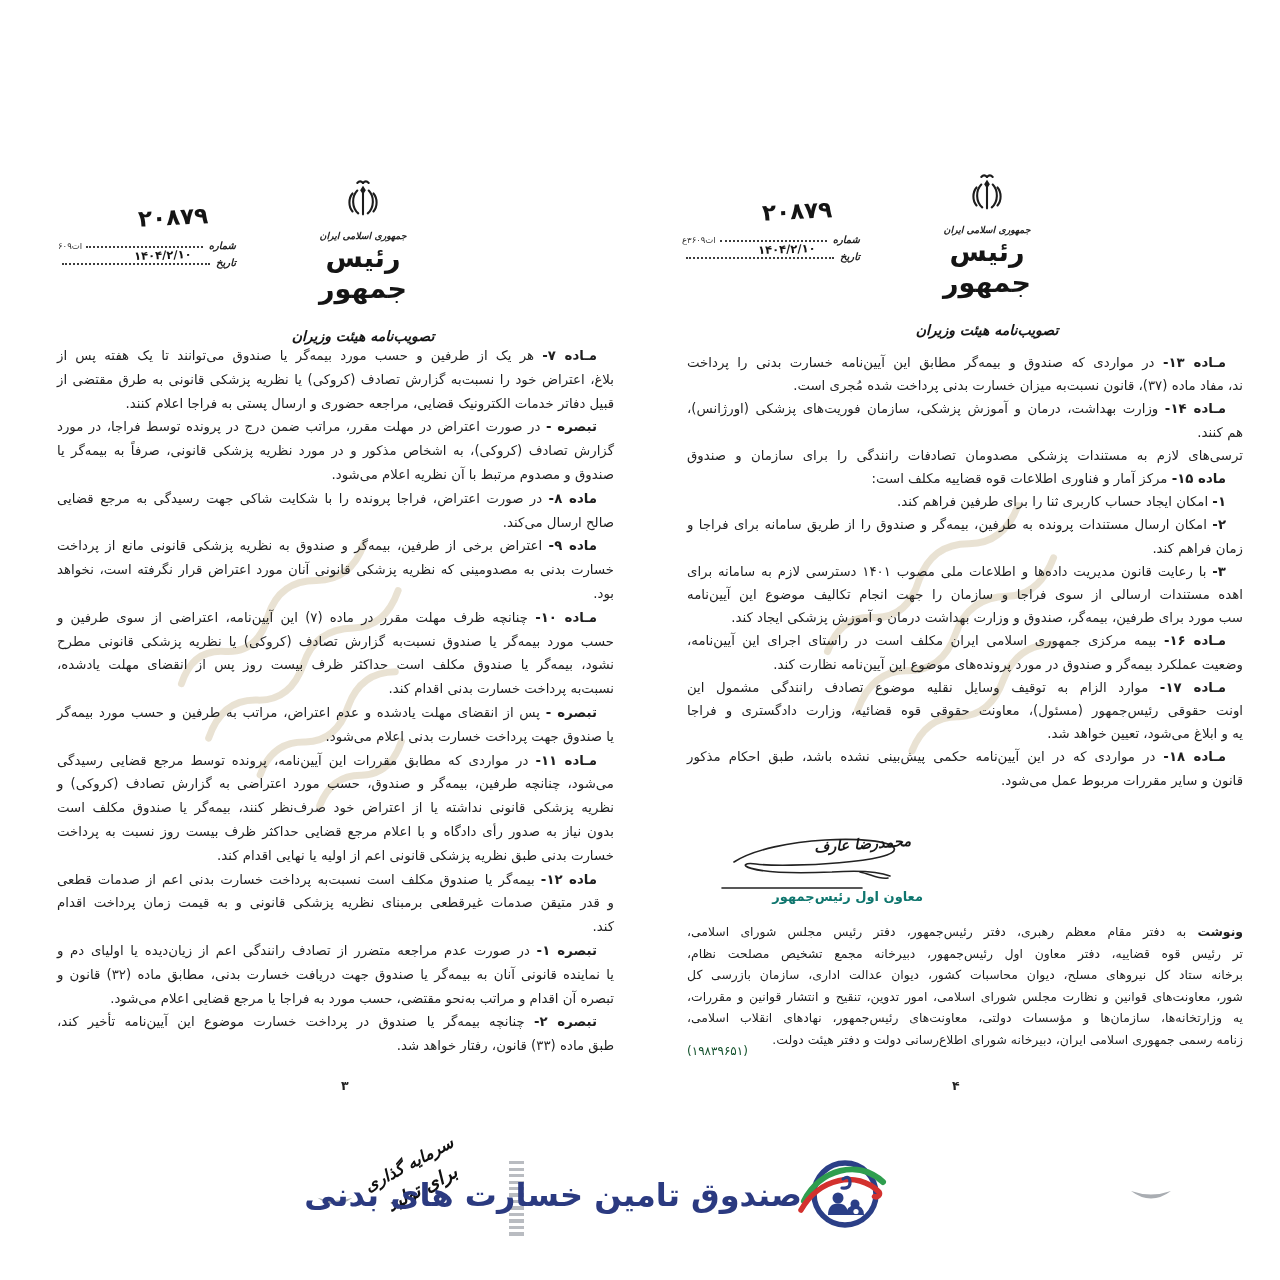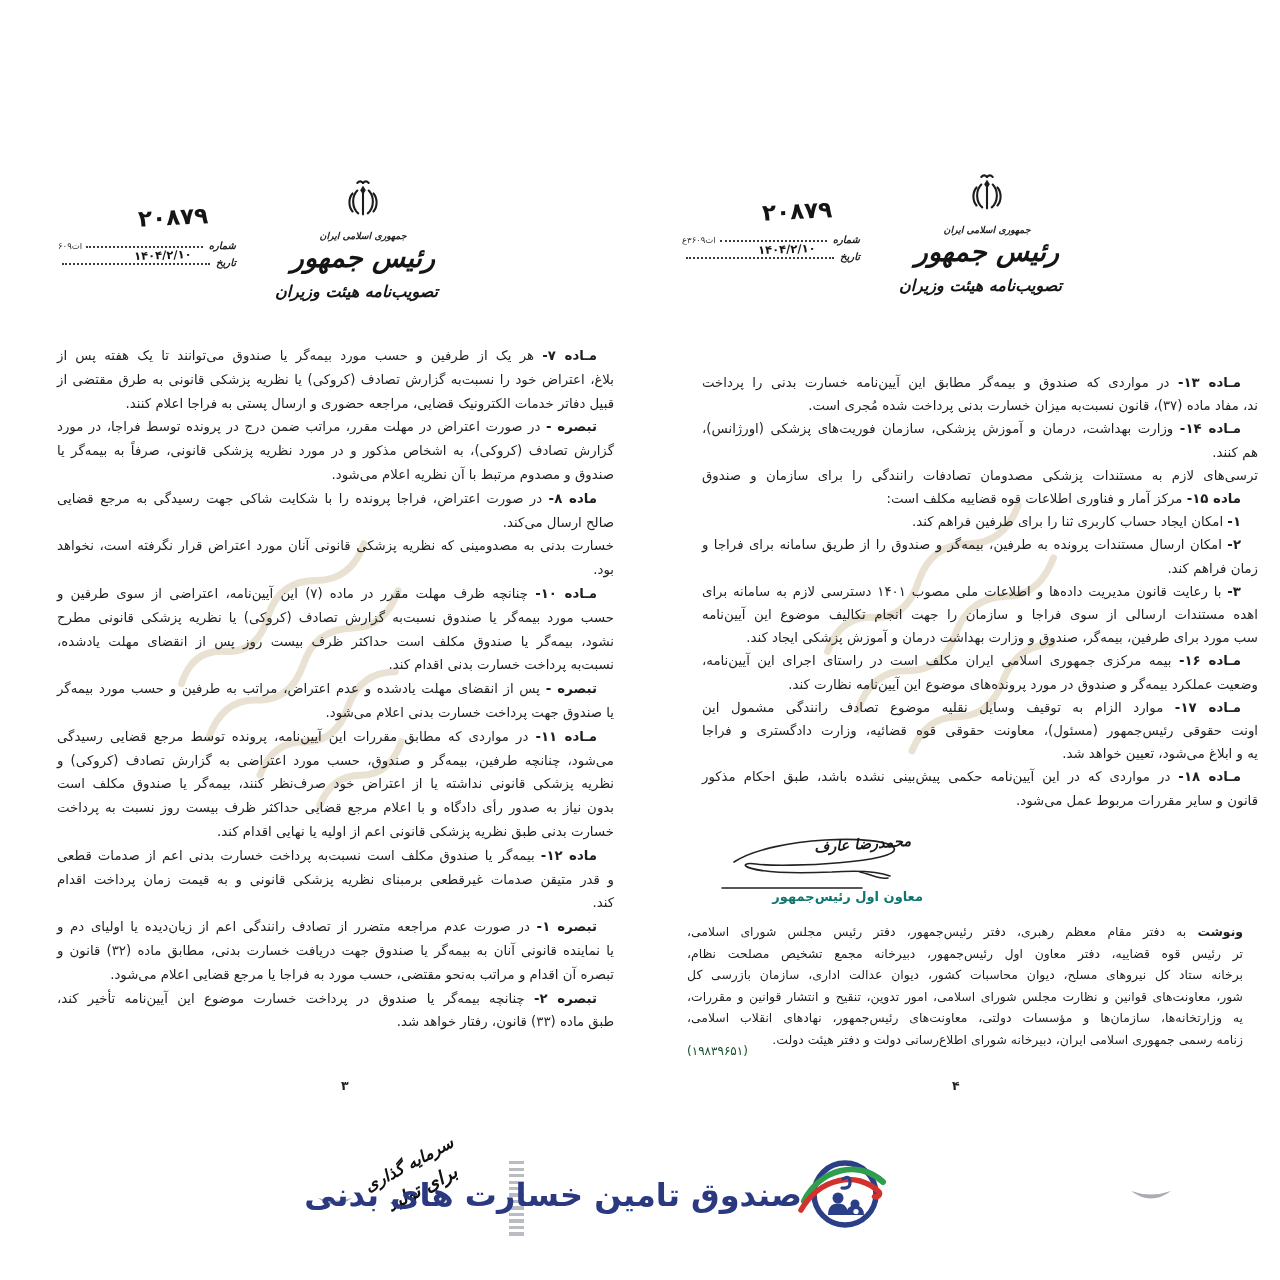--- a/index.html
+++ b/index.html
@@ -5,41 +5,41 @@
   html,body{margin:0;padding:0;background:#ffffff;}
   .canvas{position:relative;width:1280px;height:1280px;background:#ffffff;overflow:hidden;
           font-family:"DejaVu Sans",sans-serif;color:#1b1b1b;}
   .page{position:absolute;inset:0;direction:rtl;}
 
   
   .letterhead{position:absolute;width:150px;text-align:center;}
   .lh-left{left:288px;top:180px;}
   .lh-right{left:912px;top:174px;}
   .lh-country{font-size:9.3px;font-weight:bold;font-style:italic;margin-top:2px;color:#222;}
-  .lh-title{font-size:27px;font-weight:bold;font-style:italic;letter-spacing:-1px;margin-top:1px;color:#151515;}
-  .lh-doctype{font-size:16px;font-weight:bold;font-style:italic;margin-top:9px;color:#151515;white-space:nowrap;text-align:center;}
+  .lh-title{font-size:27px;font-weight:bold;letter-spacing:-1px;margin-top:1px;color:#151515;}
+  .lh-doctype{font-size:14px;font-weight:bold;font-style:italic;margin-top:24px;color:#151515;white-space:nowrap;text-align:center;}
 
   
   .stamp{position:absolute;width:178px;}
   .stamp-left{left:58px;top:204px;}
   .stamp-right{left:682px;top:198px;}
   .big-num{position:absolute;top:0;right:28px;font-size:23px;font-weight:bold;letter-spacing:3px;
            transform:rotate(-3deg);color:#141414;}
   .srow{position:relative;display:flex;align-items:flex-end;direction:rtl;height:17px;margin-top:0;}
   .srow.first{margin-top:30px;}
   .srow .lbl{font-size:10px;font-style:italic;font-weight:bold;color:#222;margin-left:4px;}
   .srow .dots{flex:1;border-bottom:2px dotted #3c3c3c;height:2px;margin:0 2px 3px 4px;}
   .srow .edge{font-size:8.5px;color:#333;white-space:nowrap;}
   .hand-date{position:absolute;right:44px;top:-3px;font-size:11.5px;font-weight:bold;
              transform:rotate(-2deg);letter-spacing:1px;color:#141414;}
 
   
   .body-text{position:absolute;font-size:13.3px;color:#1f1f1f;}
   .bt-left{left:57px;top:344px;width:557px;line-height:23.8px;}
-  .bt-right{left:702px;top:351px;width:556px;line-height:23.2px;margin-top:20px;}
+  .bt-right{left:687px;top:351px;width:556px;line-height:23.2px;}
   .line{text-align:justify;text-align-last:justify;-moz-text-align-last:justify;}
   .line.e{text-align-last:right;-moz-text-align-last:right;}
   .line.i{text-indent:17px;}
   .line b{font-weight:bold;}
 
   
   .signature{position:absolute;left:712px;top:832px;width:215px;height:72px;direction:rtl;}
   .sig-name{position:absolute;right:16px;top:4px;font-size:14.5px;font-weight:bold;font-style:italic;
             transform:rotate(-4deg);color:#181818;white-space:nowrap;}
   .sig-title{position:absolute;right:4px;bottom:0;font-size:13px;font-weight:bold;color:#0f766e;white-space:nowrap;}
@@ -123,20 +123,21 @@
     <div class="body-text bt-left">
 
     <div class="line i"><b>مـاده ۷-</b><span> هر یک از طرفین و حسب مورد بیمه‌گر یا صندوق می‌توانند تا یک هفته پس از</span></div>
         <div class="line"><b></b><span>بلاغ، اعتراض خود را نسبت‌به گزارش تصادف (کروکی) یا نظریه پزشکی قانونی به طرق مقتضی از</span></div>
         <div class="line e"><b></b><span>قبیل دفاتر خدمات الکترونیک قضایی، مراجعه حضوری و ارسال پستی به فراجا اعلام کنند.</span></div>
         <div class="line i"><b>تبصره -</b><span> در صورت اعتراض در مهلت مقرر، مراتب ضمن درج در پرونده توسط فراجا، در مورد</span></div>
         <div class="line"><b></b><span>گزارش تصادف (کروکی)، به اشخاص مذکور و در مورد نظریه پزشکی قانونی، صرفاً به بیمه‌گر یا</span></div>
         <div class="line e"><b></b><span>صندوق و مصدوم مرتبط با آن نظریه اعلام می‌شود.</span></div>
         <div class="line i"><b>ماده ۸-</b><span> در صورت اعتراض، فراجا پرونده را با شکایت شاکی جهت رسیدگی به مرجع قضایی</span></div>
         <div class="line e"><b></b><span>صالح ارسال می‌کند.</span></div>
+        <div class="line i"><b>ماده ۹-</b><span> اعتراض برخی از طرفین، بیمه‌گر و صندوق به نظریه پزشکی قانونی مانع از پرداخت</span></div>
         <div class="line"><b></b><span>خسارت بدنی به مصدومینی که نظریه پزشکی قانونی آنان مورد اعتراض قرار نگرفته است، نخواهد</span></div>
         <div class="line e"><b></b><span>بود.</span></div>
         <div class="line i"><b>مـاده ۱۰-</b><span> چنانچه ظرف مهلت مقرر در ماده (۷) این آیین‌نامه، اعتراضی از سوی طرفین و</span></div>
         <div class="line"><b></b><span>حسب مورد بیمه‌گر یا صندوق نسبت‌به گزارش تصادف (کروکی) یا نظریه پزشکی قانونی مطرح</span></div>
         <div class="line"><b></b><span>نشود، بیمه‌گر یا صندوق مکلف است حداکثر ظرف بیست روز پس از انقضای مهلت یادشده،</span></div>
         <div class="line e"><b></b><span>نسبت‌به پرداخت خسارت بدنی اقدام کند.</span></div>
         <div class="line i"><b>تبصره -</b><span> پس از انقضای مهلت یادشده و عدم اعتراض، مراتب به طرفین و حسب مورد بیمه‌گر</span></div>
         <div class="line e"><b></b><span>یا صندوق جهت پرداخت خسارت بدنی اعلام می‌شود.</span></div>
         <div class="line i"><b>مـاده ۱۱-</b><span> در مواردی که مطابق مقررات این آیین‌نامه، پرونده توسط مرجع قضایی رسیدگی</span></div>
         <div class="line"><b></b><span>می‌شود، چنانچه طرفین، بیمه‌گر و صندوق، حسب مورد اعتراضی به گزارش تصادف (کروکی) و</span></div>

